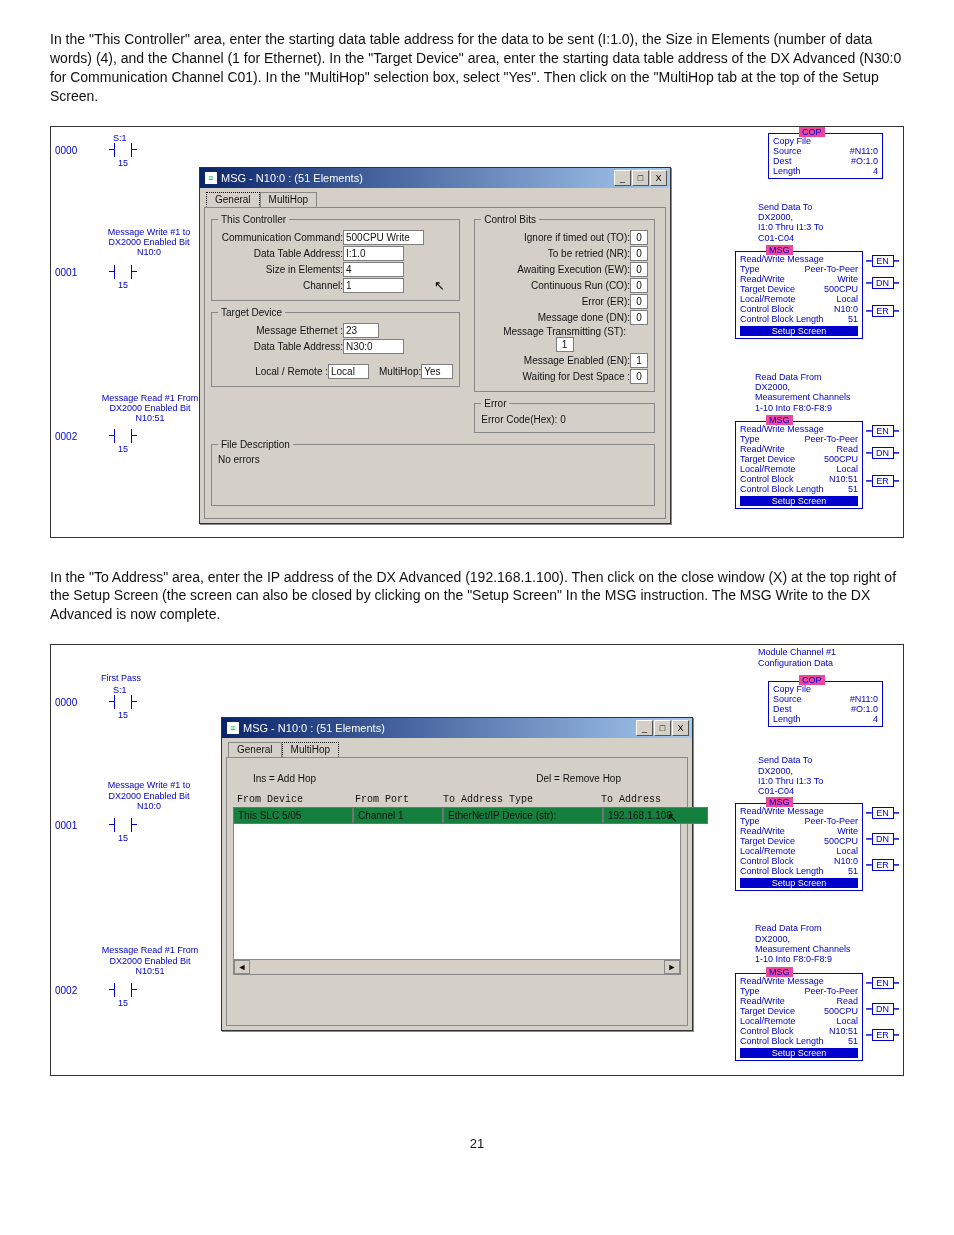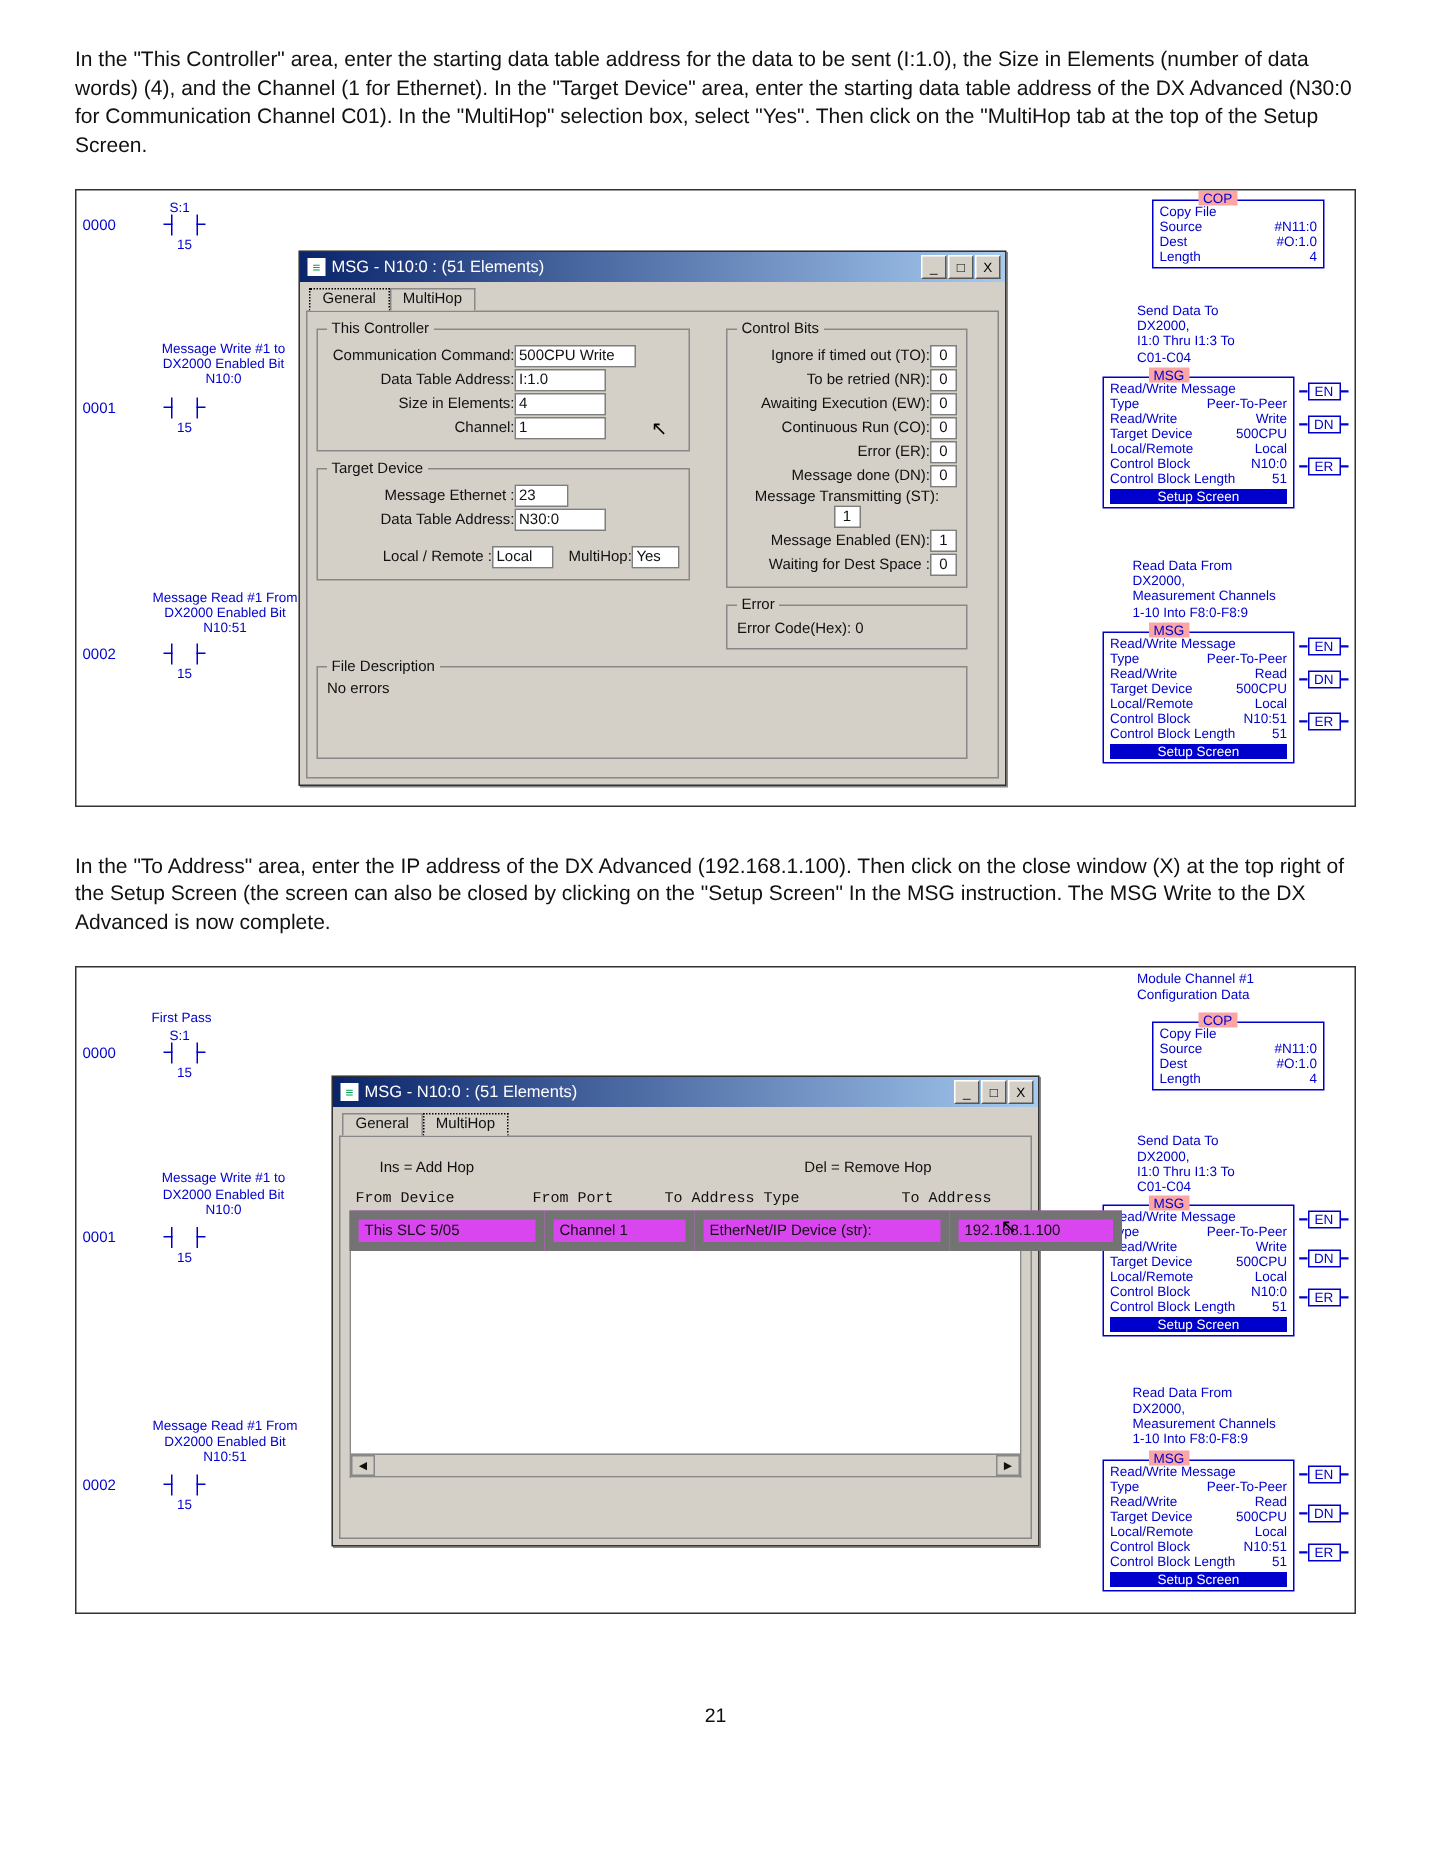--- a/index.html
+++ b/index.html
@@ -48,21 +48,21 @@
 
   
   .rbox {
     position:absolute;
     border:1px solid #0000cc;
     color:#0000cc;
     font-size:9px;
     padding:2px 4px 2px 4px;
     background:#fff;
   }
-  .rbox .title { position:absolute; top:-7px; left:30px; background:#fca5a5; padding:0 3px;}
+  .rbox .title { position:absolute; top:-7px; left:30px; background:#ec4899; padding:0 3px;}
   .rbox .row { display:flex; justify-content:space-between; white-space:nowrap; }
   .rbox .setup { background:#0000cc; color:#fff; text-align:center; margin-top:2px; padding:0 4px;}
   .outpin { position:absolute; color:#0000cc; font-size:9px;}
   .outpin .box{border:1px solid #0000cc; display:inline-block; padding:0 1px; min-width:18px; text-align:center;}
 
   
   .dlg {
     position:absolute;
     background:#d4d0c8;
     border:1px solid #333;
@@ -87,41 +87,41 @@
   .dlg .tab{
     border:1px solid #888; border-bottom:none; padding:1px 8px;
     background:#d4d0c8; font-size:10px; cursor:pointer;
   }
   .dlg .tab.active{background:#d4d0c8; border:1px dotted #000; border-bottom:1px solid #d4d0c8;}
   .dlg .panel{
     border:1px solid #888; margin:0 4px 4px 4px; padding:6px;
     background:#d4d0c8;
   }
   fieldset.grp{
-    border:1px solid #888; margin:0 14px 6px 0; padding:4px 6px 6px 6px;
+    border:1px solid #888; margin:0 4px 6px 0; padding:4px 6px 6px 6px;
   }
   fieldset.grp legend{ font-size:10px; padding:0 3px;}
   .frow{display:flex;align-items:center;font-size:10px;margin:1px 0;white-space:nowrap;}
   .frow label{flex:0 0 auto;text-align:right;}
   .frow .val{
     border:1px solid #7e7e7e;background:#fff;padding:0 2px;font-size:10px;height:13px;line-height:13px;
   }
   .frow .bit{width:12px;text-align:center;}
   .cols{display:flex;gap:10px;}
   .cols .c{flex:1;}
   .err{font-size:10px;}
 
   .arrow-red{position:absolute;color:#c00;font-size:18px;line-height:1;}
   .cursor{position:absolute;font-size:13px;color:#000;}
 
   
   .mhhead{display:flex;font-size:10px;margin-top:6px;font-family:Liberation Mono, monospace;}
   .mhhead div, .mhrow div{padding:2px 4px;}
   .mhrow{display:flex;font-size:10px;}
-  .mhcell{background:#d946ef;border:6px solid #737373;}
+  .mhcell{background:#15803d;border:1px solid #737373;}
   .w1{flex:0 0 110px;} .w2{flex:0 0 80px;} .w3{flex:0 0 150px;} .w4{flex:0 0 95px;}
   .mhspace{height:150px;background:#fff;border:1px solid #888;border-top:none;position:relative;}
   .hscroll{position:absolute;left:0;right:0;bottom:0;height:14px;display:flex;background:#d4d0c8;border-top:1px solid #888;}
   .hscroll .hbtn{width:14px;border:1px solid #888;display:flex;align-items:center;justify-content:center;font-size:9px;}
   .hscroll .htrack{flex:1;}
 
   .pagenum{text-align:center;margin-top:60px;font-size:13px;}
 </style>
 </head>
 <body>

